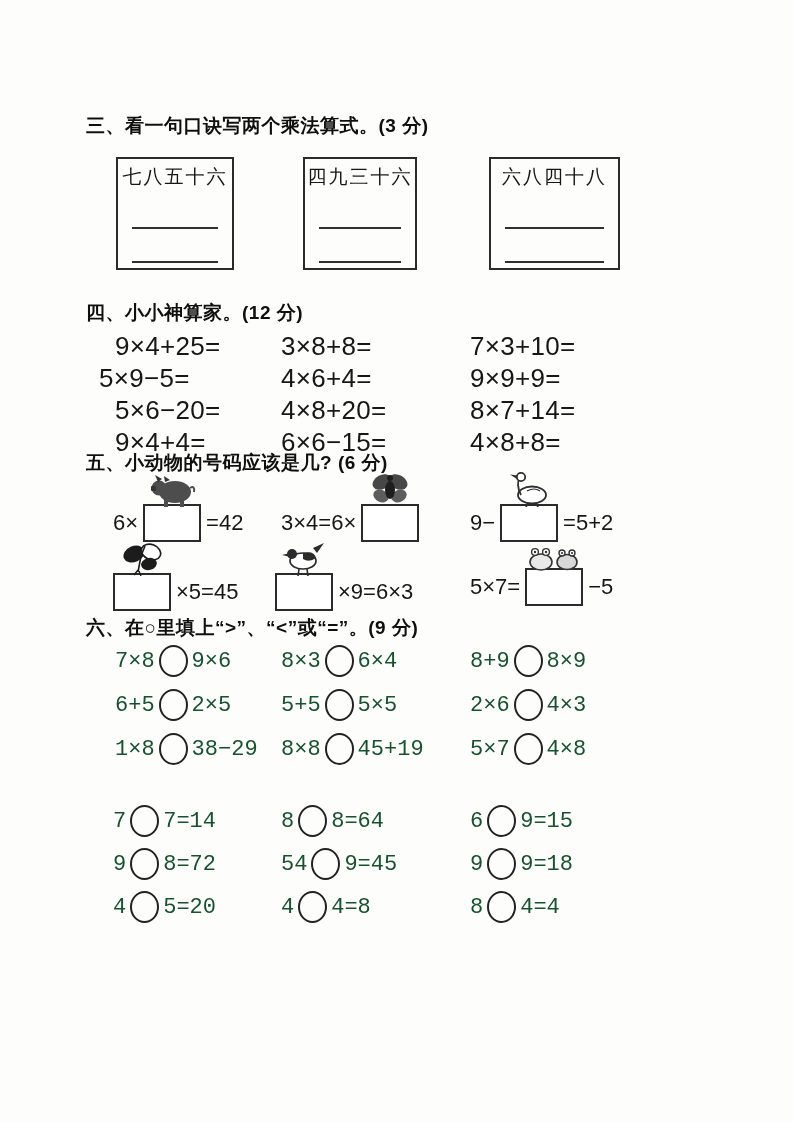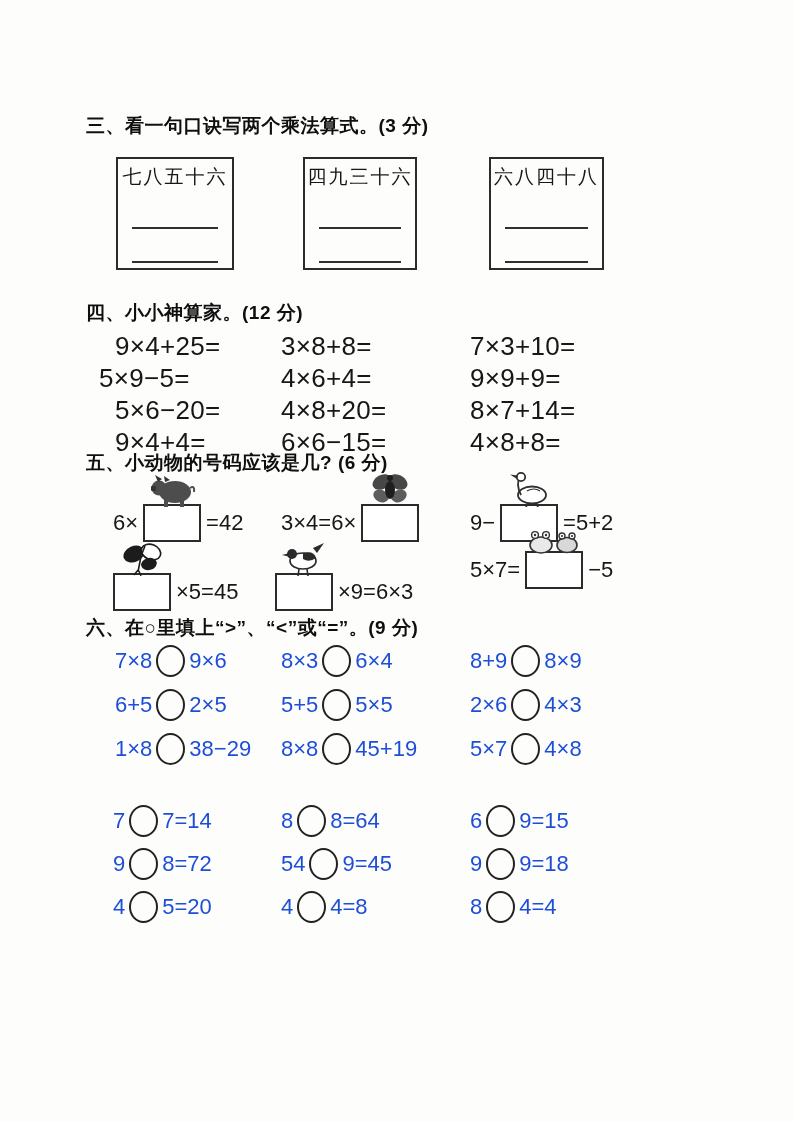--- a/index.html
+++ b/index.html
@@ -50,21 +50,21 @@
     position:relative;width:54px;height:34px;flex:0 0 auto;
     border:2px solid #2b2b2b;background:#fff;box-sizing:content-box;
   }
   .animal{
     position:absolute;left:50%;bottom:100%;transform:translateX(-50%);
     margin-bottom:-1px;line-height:0;
   }
   
   .cmp{
     position:absolute;display:flex;align-items:center;
-    font-size:22px;color:#1d4ed8;white-space:nowrap;height:30px;
+    font-size:22px;color:#14532d;white-space:nowrap;height:30px;font-family:Liberation Mono, monospace;
   }
   .circle{
     width:25px;height:28px;margin:0 4px;flex:0 0 auto;
     border:2px solid #222;border-radius:50%;background:#fdfdfc;
   }
 </style>
 </head>
 <body>
 
 <div class="page">
@@ -74,21 +74,21 @@
   <div class="kbox" style="left:116px;width:118px">
     <span class="phrase">七八五十六</span>
     <span class="blank b1"></span>
     <span class="blank b2"></span>
   </div>
   <div class="kbox" style="left:303px;width:114px">
     <span class="phrase">四九三十六</span>
     <span class="blank b1"></span>
     <span class="blank b2"></span>
   </div>
-  <div class="kbox" style="left:489px;width:115px">
+  <div class="kbox" style="left:489px;width:131px">
     <span class="phrase">六八四十八</span>
     <span class="blank b1"></span>
     <span class="blank b2"></span>
   </div>
 
   <div class="sec-title" style="top:300px">四、小小神算家。(12 分)</div>
 
   <div class="eq" style="left:115px;top:331px">9×4+25=</div>
   <div class="eq" style="left:281px;top:331px">3×8+8=</div>
   <div class="eq" style="left:470px;top:331px">7×3+10=</div>
@@ -183,21 +183,21 @@
           <path d="M22 11 Q33 8 35 16 Q28 21 22 17 Z" fill="#2b2b2b"></path>
           <circle cx="11" cy="12" r="5" fill="#2b2b2b"></circle>
           <path d="M7 11.5 L1 13 L7.5 14.5 Z" fill="#2b2b2b"></path>
           <path d="M18 27 l-1 7 M26 27 l1 7" stroke="#2b2b2b" stroke-width="1.6"></path>
         </svg>
       </span>
     </span>
     <span class="ptxt">×9=6×3</span>
   </div>
 
-  <div class="prob" style="left:470px;top:552px">
+  <div class="prob" style="left:470px;top:569px">
     <span class="ptxt">5×7=</span>
     <span class="abox">
       <span class="animal">
         <svg width="54" height="30" viewBox="0 0 54 30">
           <ellipse cx="14" cy="21" rx="11" ry="8" fill="#e9e9e9" stroke="#333" stroke-width="1.6"></ellipse>
           <circle cx="8" cy="11" r="3.4" fill="#fff" stroke="#333" stroke-width="1.4"></circle>
           <circle cx="19" cy="11" r="3.4" fill="#fff" stroke="#333" stroke-width="1.4"></circle>
           <circle cx="8" cy="11" r="1.2" fill="#333"></circle>
           <circle cx="19" cy="11" r="1.2" fill="#333"></circle>
           <ellipse cx="40" cy="21" rx="10" ry="7.5" fill="#d8d8d8" stroke="#333" stroke-width="1.6"></ellipse>

